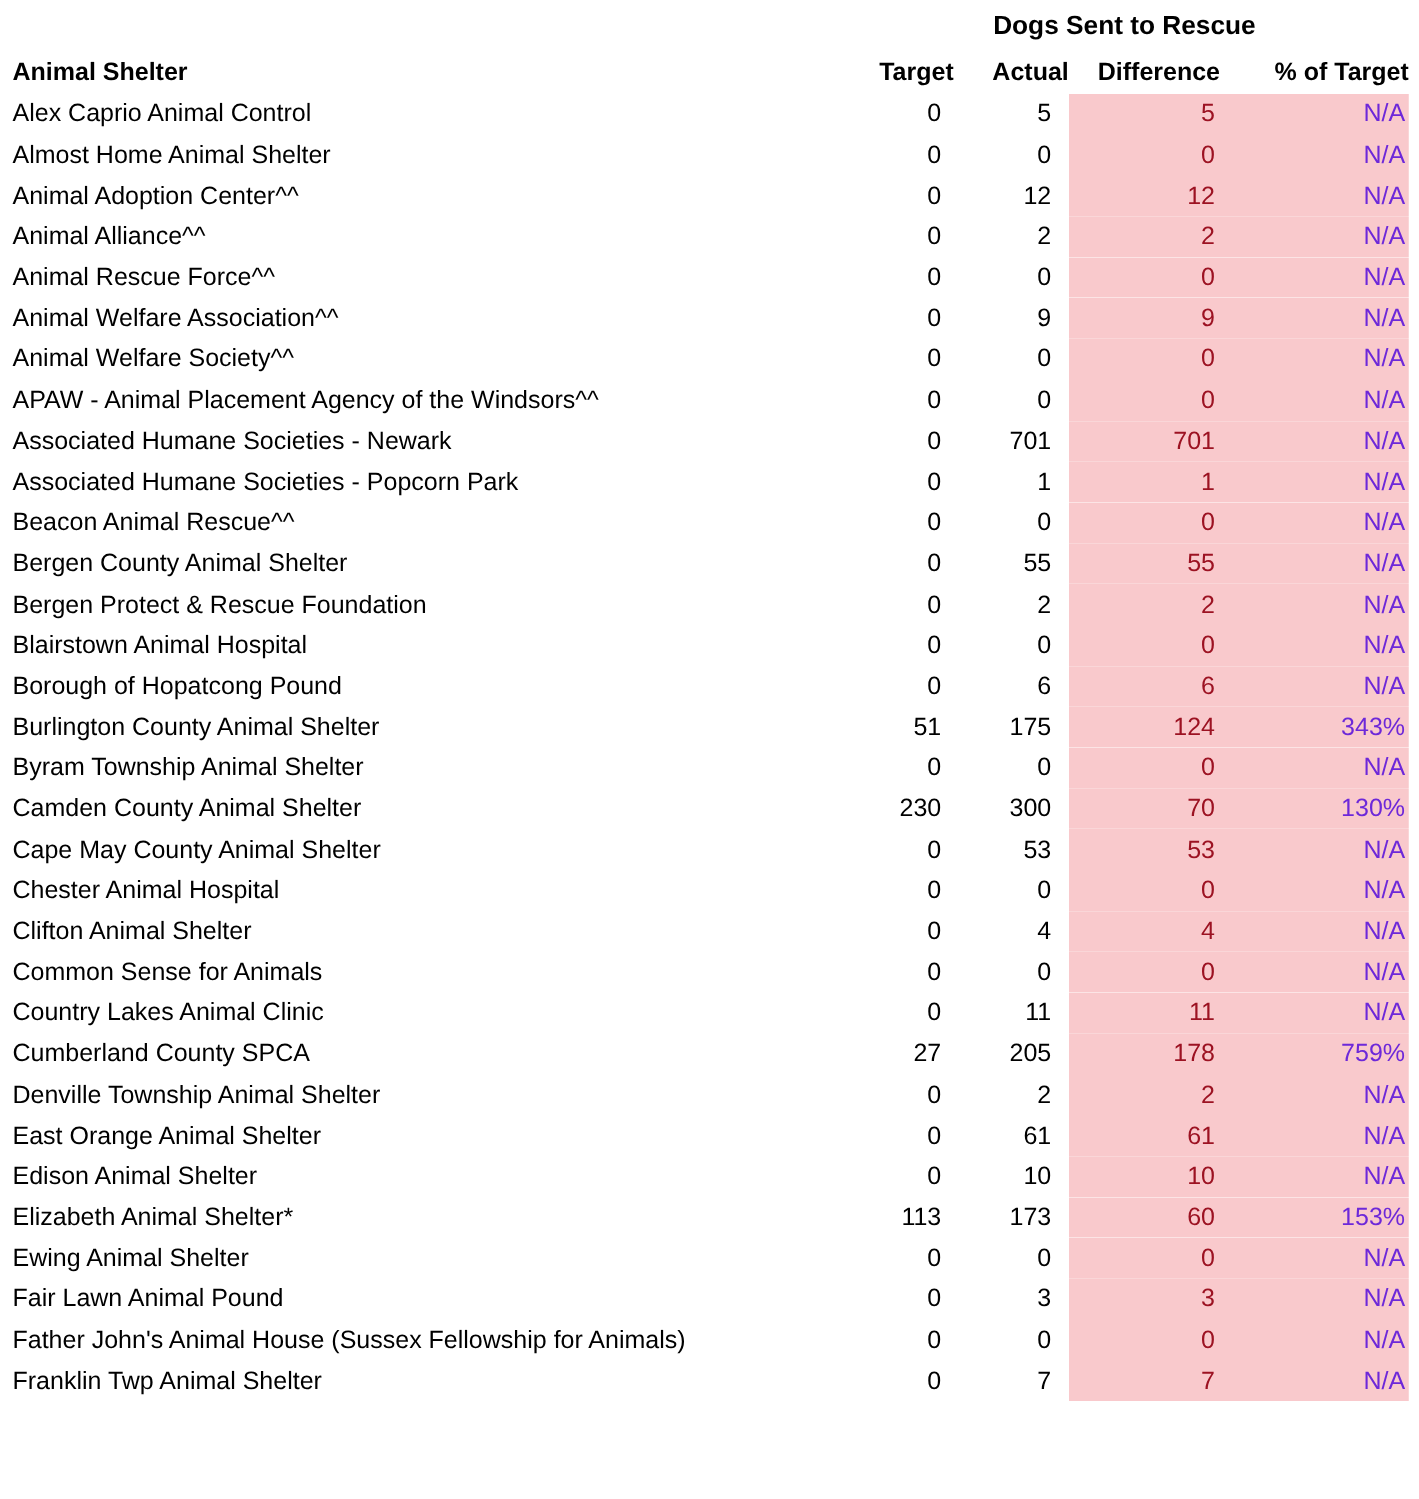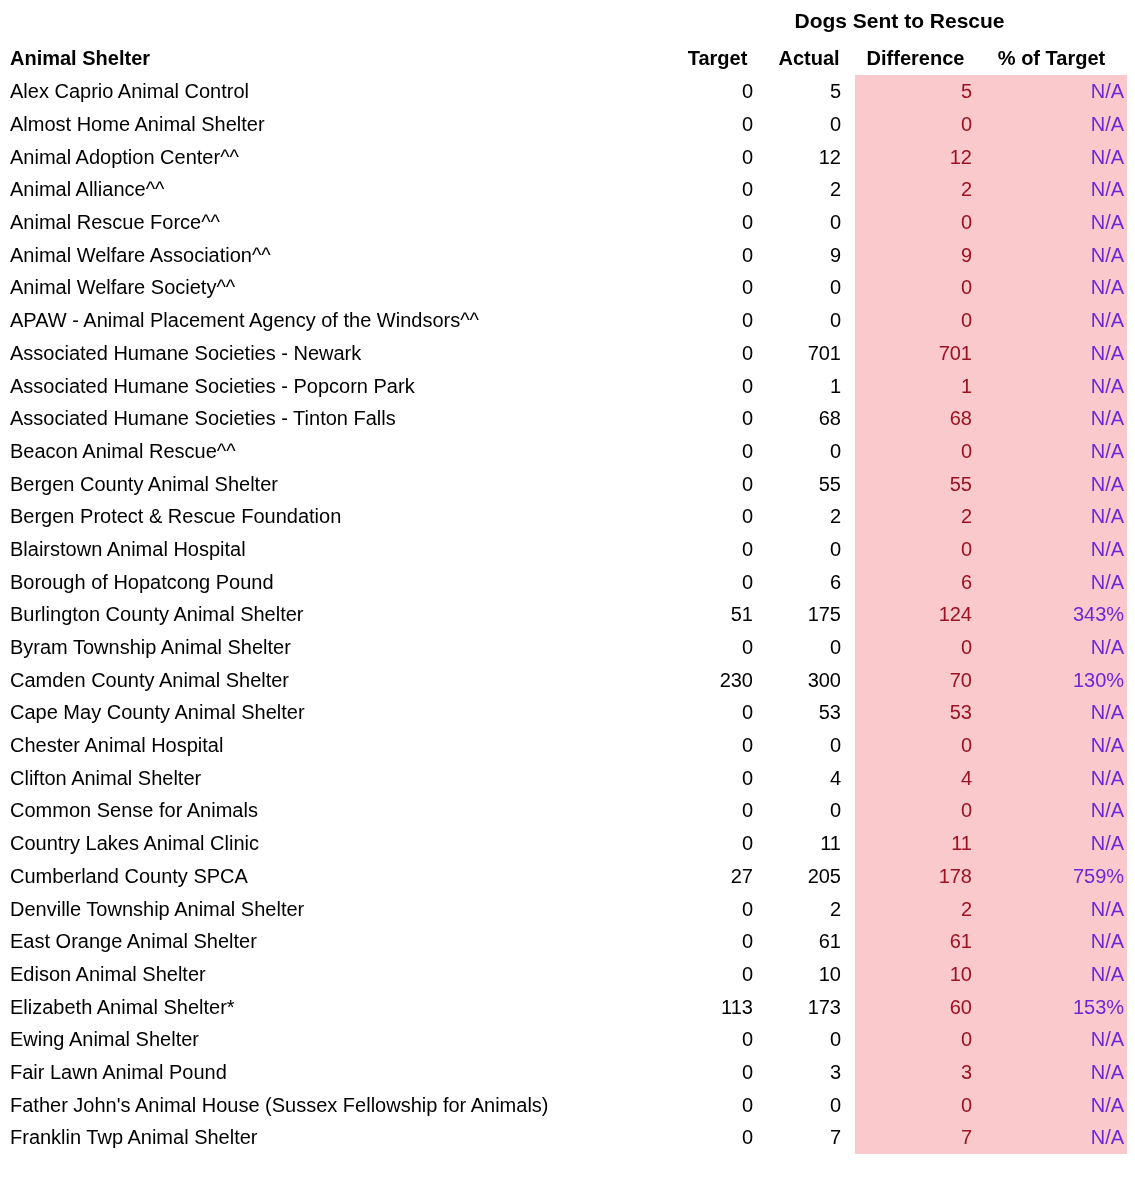--- a/index.html
+++ b/index.html
@@ -39,21 +39,21 @@
     font-weight: normal;
   }
 
   th.title-span {
     font-weight: bold;
     text-align: center;
     font-size: 21px;
   }
   th.col-head {
     font-weight: bold;
-    text-align: center;
+    text-align: right;
     font-size: 20px;
   }
   th.col-head-name {
     font-weight: bold;
     text-align: left;
     padding-left: 10px;
     font-size: 20px;
   }
 
   td.name {
@@ -166,27 +166,20 @@
     <td class="num pct">N/A</td>
   </tr>
       <tr>
     <td class="name">Associated Humane Societies - Popcorn Park</td>
     <td class="num target">0</td>
     <td class="num actual">1</td>
     <td class="num diff">1</td>
     <td class="num pct">N/A</td>
   </tr>
       <tr>
-    <td class="name">Associated Humane Societies - Tinton Falls</td>
-    <td class="num target">0</td>
-    <td class="num actual">68</td>
-    <td class="num diff">68</td>
-    <td class="num pct">N/A</td>
-  </tr>
-      <tr>
     <td class="name">Beacon Animal Rescue^^</td>
     <td class="num target">0</td>
     <td class="num actual">0</td>
     <td class="num diff">0</td>
     <td class="num pct">N/A</td>
   </tr>
       <tr>
     <td class="name">Bergen County Animal Shelter</td>
     <td class="num target">0</td>
     <td class="num actual">55</td>

